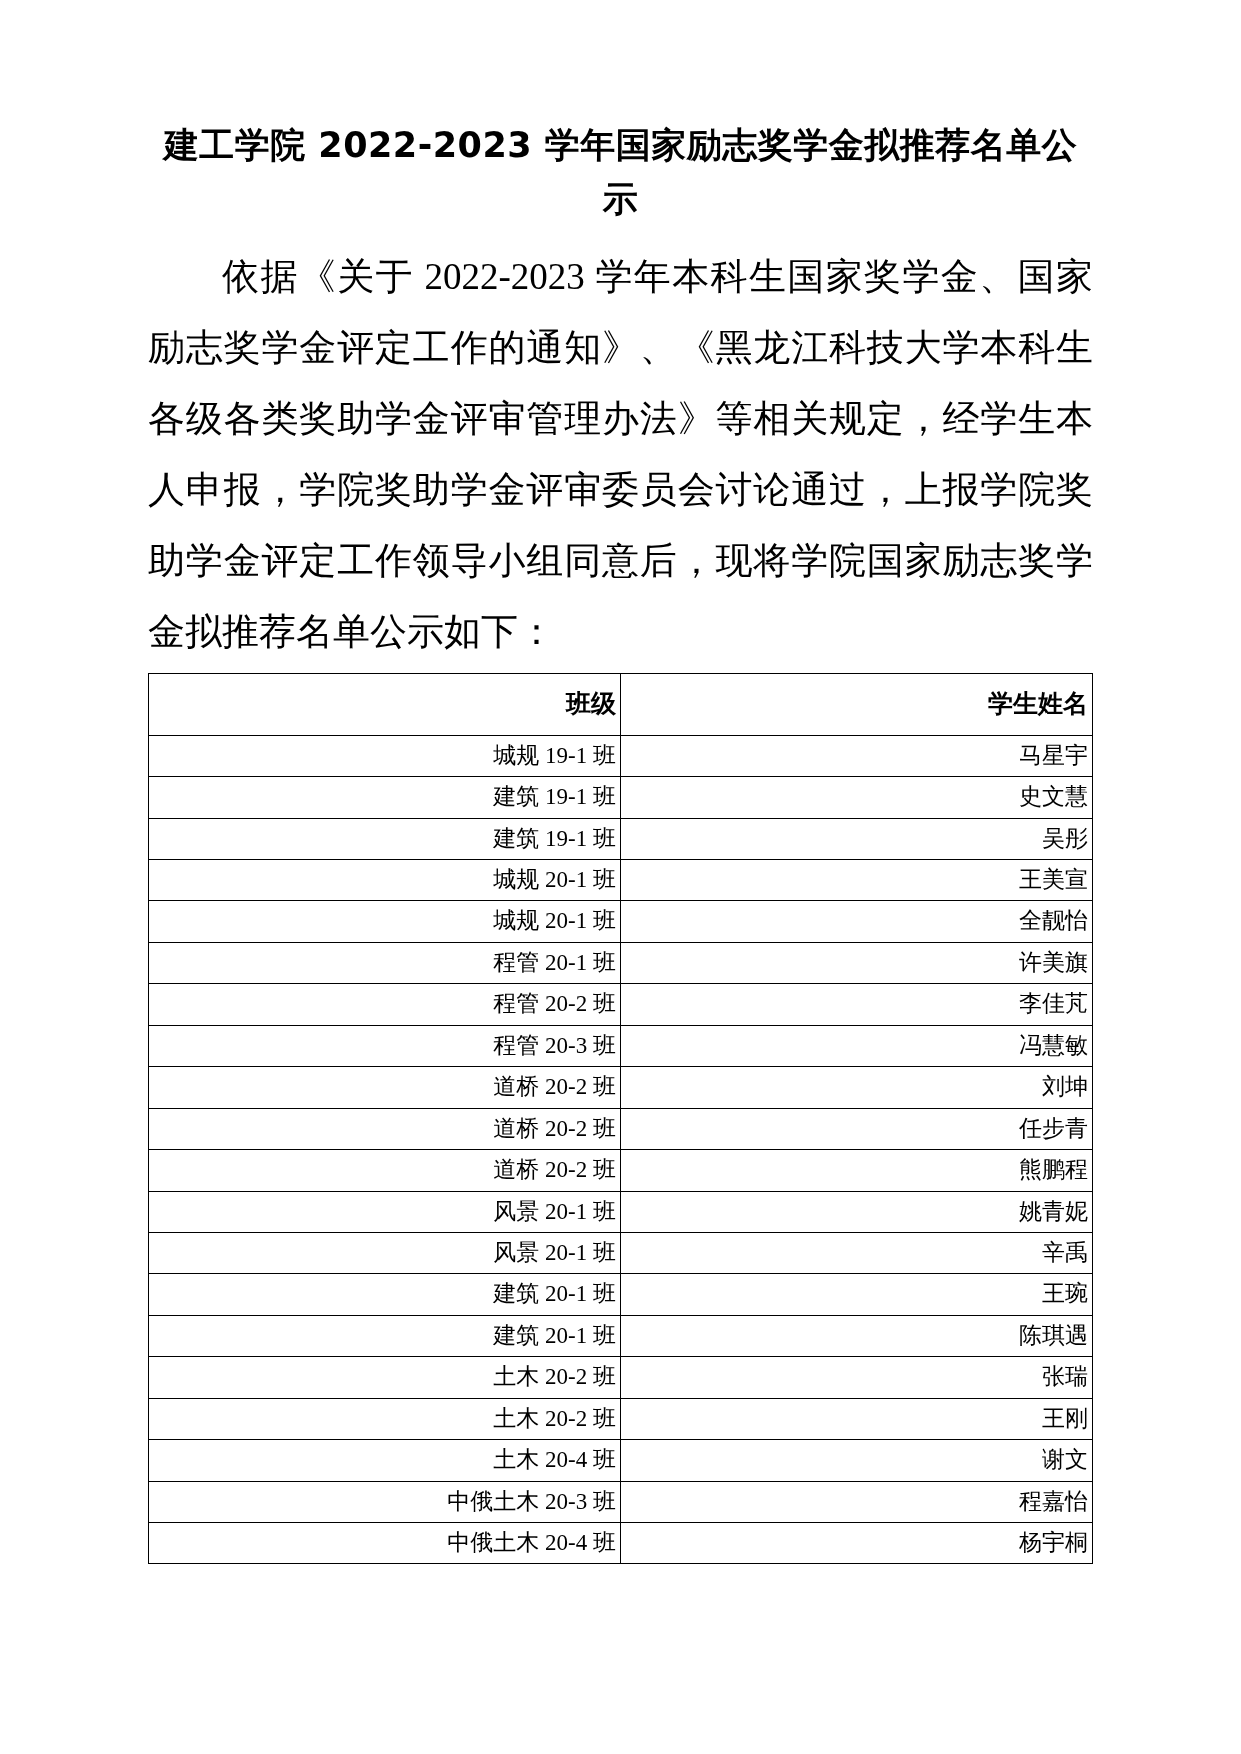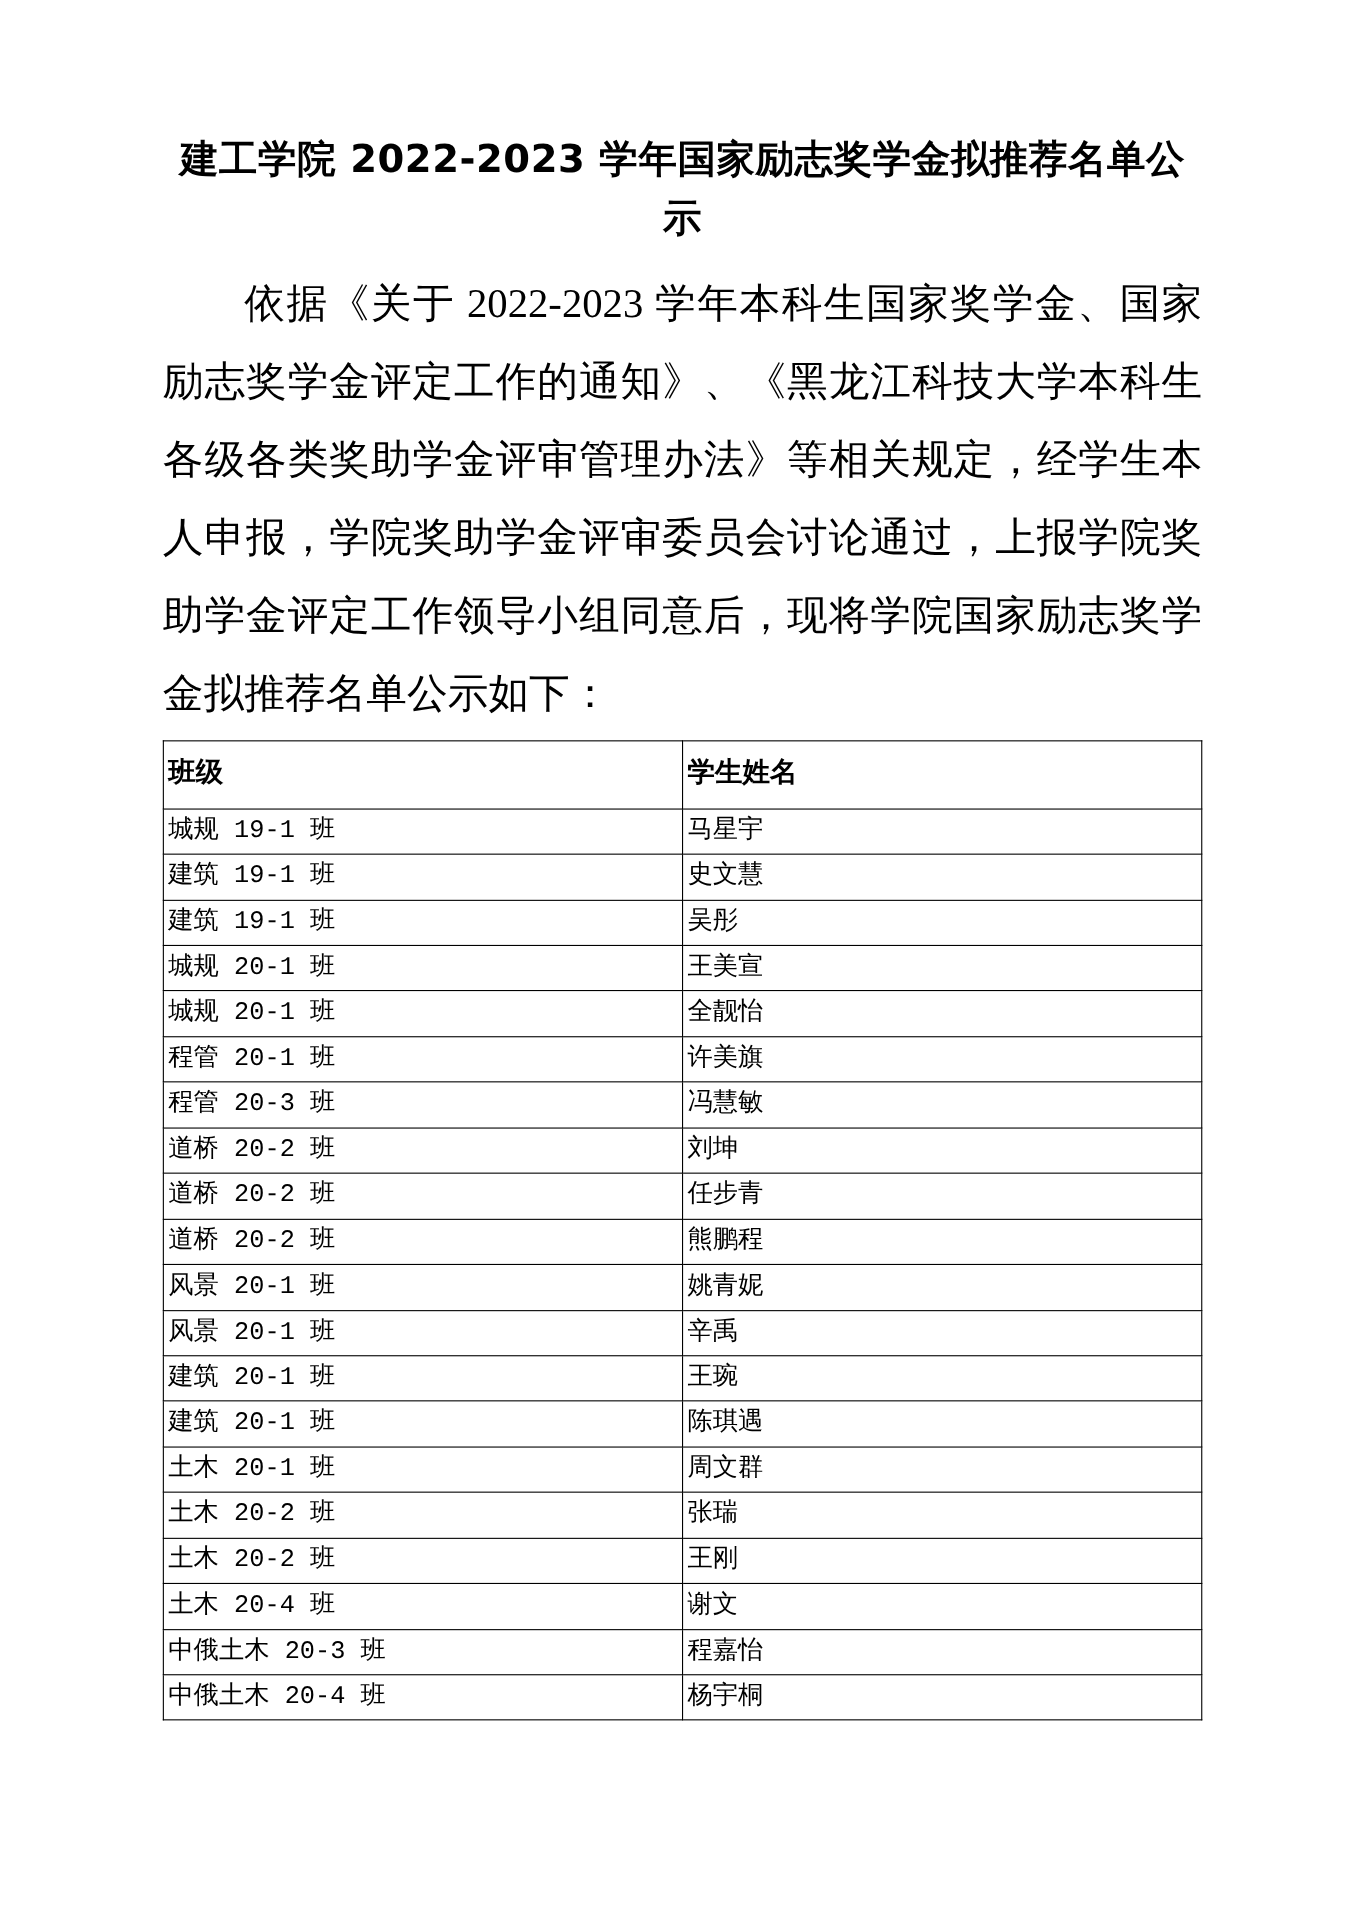--- a/index.html
+++ b/index.html
@@ -46,25 +46,25 @@
     margin: 26px 0 14px 0;
   }
   table.names {
     border-collapse: collapse;
     width: 100%;
     margin-top: 6px;
     table-layout: fixed;
   }
   table.names td, table.names th {
     border: 1px solid #000000;
-    text-align: left;
+    text-align: right;
     font-size: 23px;
     line-height: 1.28;
     padding: 5px 4px 6px 4px;
-    font-family: Liberation Mono, monospace;
+    font-family: Liberation Serif, serif;
   }
   table.names th {
     font-weight: bold;
     font-size: 25px;
     padding: 14px 4px 15px 4px;
   }
   table.names col.c1 { width: 50%; }
   table.names col.c2 { width: 50%; }
 </style>
 </head>
@@ -107,20 +107,24 @@
       </tr>
       <tr>
         <td>城规 20-1 班</td>
         <td>全靓怡</td>
       </tr>
       <tr>
         <td>程管 20-1 班</td>
         <td>许美旗</td>
       </tr>
       <tr>
+        <td>程管 20-2 班</td>
+        <td>李佳芃</td>
+      </tr>
+      <tr>
         <td>程管 20-3 班</td>
         <td>冯慧敏</td>
       </tr>
       <tr>
         <td>道桥 20-2 班</td>
         <td>刘坤</td>
       </tr>
       <tr>
         <td>道桥 20-2 班</td>
         <td>任步青</td>
@@ -139,24 +143,20 @@
       </tr>
       <tr>
         <td>建筑 20-1 班</td>
         <td>王琬</td>
       </tr>
       <tr>
         <td>建筑 20-1 班</td>
         <td>陈琪遇</td>
       </tr>
       <tr>
-        <td>土木 20-1 班</td>
-        <td>周文群</td>
-      </tr>
-      <tr>
         <td>土木 20-2 班</td>
         <td>张瑞</td>
       </tr>
       <tr>
         <td>土木 20-2 班</td>
         <td>王刚</td>
       </tr>
       <tr>
         <td>土木 20-4 班</td>
         <td>谢文</td>

